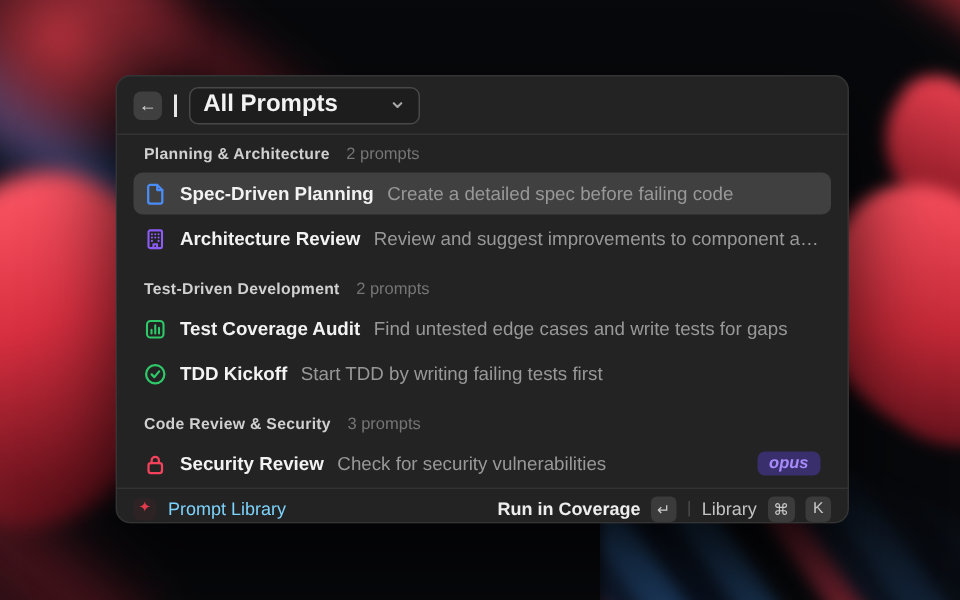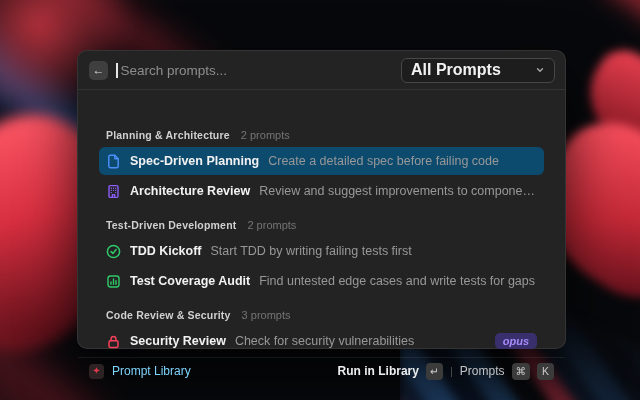--- a/index.html
+++ b/index.html
@@ -48,26 +48,26 @@
     display:flex;align-items:center;justify-content:center;font-size:12px;line-height:1;cursor:pointer;}
   .caret{flex:none;width:1.5px;height:15px;background:#e6e6e6;}
   .search-input{flex:1;min-width:0;background:transparent;border:none;outline:none;
     color:#e8e8e8;font-size:13.5px;font-family:"Liberation Sans",sans-serif;padding:0;margin-left:-5px;}
   .search-input::placeholder{color:#8e8e8e;}
   .filter-dd{flex:none;width:154px;height:25px;box-sizing:border-box;display:flex;align-items:center;
     padding:0 9px;border:1px solid #484848;border-radius:6px;background:#1d1d1d;cursor:pointer;}
   .filter-label{color:#f2f2f2;font-size:16px;font-weight:700;}
   .filter-dd svg{margin-left:auto;}
 
-  .list{flex:1;padding:7px 21px 0;margin-top:32px;}
+  .list{flex:1;padding:7px 11px 0;}
   .section-label{display:flex;align-items:baseline;gap:11px;height:18px;padding:0 7px;}
   .section-title{font-size:10.5px;font-weight:700;color:#d0d0d0;letter-spacing:.2px;}
   .section-count{font-size:11px;color:#757575;}
   .row{height:28px;display:flex;align-items:center;gap:9px;padding:0 7px;border-radius:6px;margin-bottom:2px;cursor:pointer;}
-  .row.selected{background:#0c4a6e;}
+  .row.selected{background:#404040;}
   .row .ic{flex:none;width:15px;height:15px;display:flex;align-items:center;justify-content:center;}
   .row-title{color:#f2f2f2;font-weight:700;font-size:12.5px;white-space:nowrap;}
   .row-desc{color:#989898;font-size:12.5px;white-space:nowrap;overflow:hidden;text-overflow:ellipsis;flex:1;}
   .badge{flex:none;background:#3a2f6d;color:#a78bfa;font-size:11px;font-weight:600;
     padding:2.5px 8px;border-radius:5px;line-height:1;font-style:italic;}
   .sec-gap{height:12px;}
 
   .footer{flex:none;height:26px;display:flex;align-items:center;gap:8px;
     padding:0 11px;border-top:1px solid rgba(255,255,255,.075);}
   .logo{flex:none;width:15px;height:15px;border-radius:4px;background:#2d2224;color:#e13a4c;
@@ -96,21 +96,20 @@
   <div class="shape stripes-bl"></div>
 </div>
 
 <div class="modal">
 
   <div class="search-bar">
     <div class="back-btn">
       <span>←</span>
     </div>
     <div class="caret"></div>
-    <input class="search-input" type="text" value="" placeholder="Search prompts..." style="">
     <div class="filter-dd">
       <span class="filter-label">All Prompts</span>
       <svg width="10" height="10" viewBox="0 0 10 10" fill="none">
         <path d="M2.5 3.8 5 6.3l2.5-2.5" stroke="#a8a8a8" stroke-width="1.4" stroke-linecap="round" stroke-linejoin="round"></path>
       </svg>
     </div>
   </div>
 
   <div class="list">
 
@@ -143,38 +142,38 @@
     </div>
 
     <div class="sec-gap"></div>
     <div class="section-label">
       <span class="section-title">Test-Driven Development</span>
       <span class="section-count">2 prompts</span>
     </div>
 
     <div class="row">
       <span class="ic">
+        <svg width="15" height="15" viewBox="0 0 15 15" fill="none" stroke="#2fc96a" stroke-width="1.4" stroke-linecap="round" stroke-linejoin="round">
+          <rect x="2" y="2" width="11" height="11" rx="2.4"></rect>
+          <path d="M5 10.3V7.9M7.5 10.3V4.9M10 10.3V6.6"></path>
+        </svg>
+      </span>
+      <span class="row-title">Test Coverage Audit</span>
+      <span class="row-desc">Find untested edge cases and write tests for gaps</span>
+    </div>
+
+    <div class="row">
+      <span class="ic">
         <svg width="15" height="15" viewBox="0 0 15 15" fill="none" stroke="#2fc96a" stroke-width="1.5" stroke-linecap="round" stroke-linejoin="round">
           <circle cx="7.5" cy="7.5" r="6.1"></circle>
           <path d="M5.1 7.6l1.8 1.8 3.2-3.8"></path>
         </svg>
       </span>
       <span class="row-title">TDD Kickoff</span>
       <span class="row-desc">Start TDD by writing failing tests first</span>
-    </div>
-
-    <div class="row">
-      <span class="ic">
-        <svg width="15" height="15" viewBox="0 0 15 15" fill="none" stroke="#2fc96a" stroke-width="1.4" stroke-linecap="round" stroke-linejoin="round">
-          <rect x="2" y="2" width="11" height="11" rx="2.4"></rect>
-          <path d="M5 10.3V7.9M7.5 10.3V4.9M10 10.3V6.6"></path>
-        </svg>
-      </span>
-      <span class="row-title">Test Coverage Audit</span>
-      <span class="row-desc">Find untested edge cases and write tests for gaps</span>
     </div>
 
     <div class="sec-gap"></div>
     <div class="section-label">
       <span class="section-title">Code Review &amp; Security</span>
       <span class="section-count">3 prompts</span>
     </div>
 
     <div class="row">
       <span class="ic">
@@ -187,22 +186,22 @@
       <span class="row-desc">Check for security vulnerabilities</span>
       <span class="badge">opus</span>
     </div>
 
   </div>
 
   <div class="footer">
     <span class="logo">✦</span>
     <span class="footer-app">Prompt Library</span>
     <div class="footer-right">
-      <span class="run-label">Run in Library</span>
+      <span class="run-label">Run in Coverage</span>
       <span class="keycap">↵</span>
       <span class="footer-sep">|</span>
-      <span class="actions-label">Prompts</span>
+      <span class="actions-label">Library</span>
       <span class="keycap">⌘</span>
       <span class="keycap">K</span>
     </div>
   </div>
 
 </div>
 
 </body></html>

